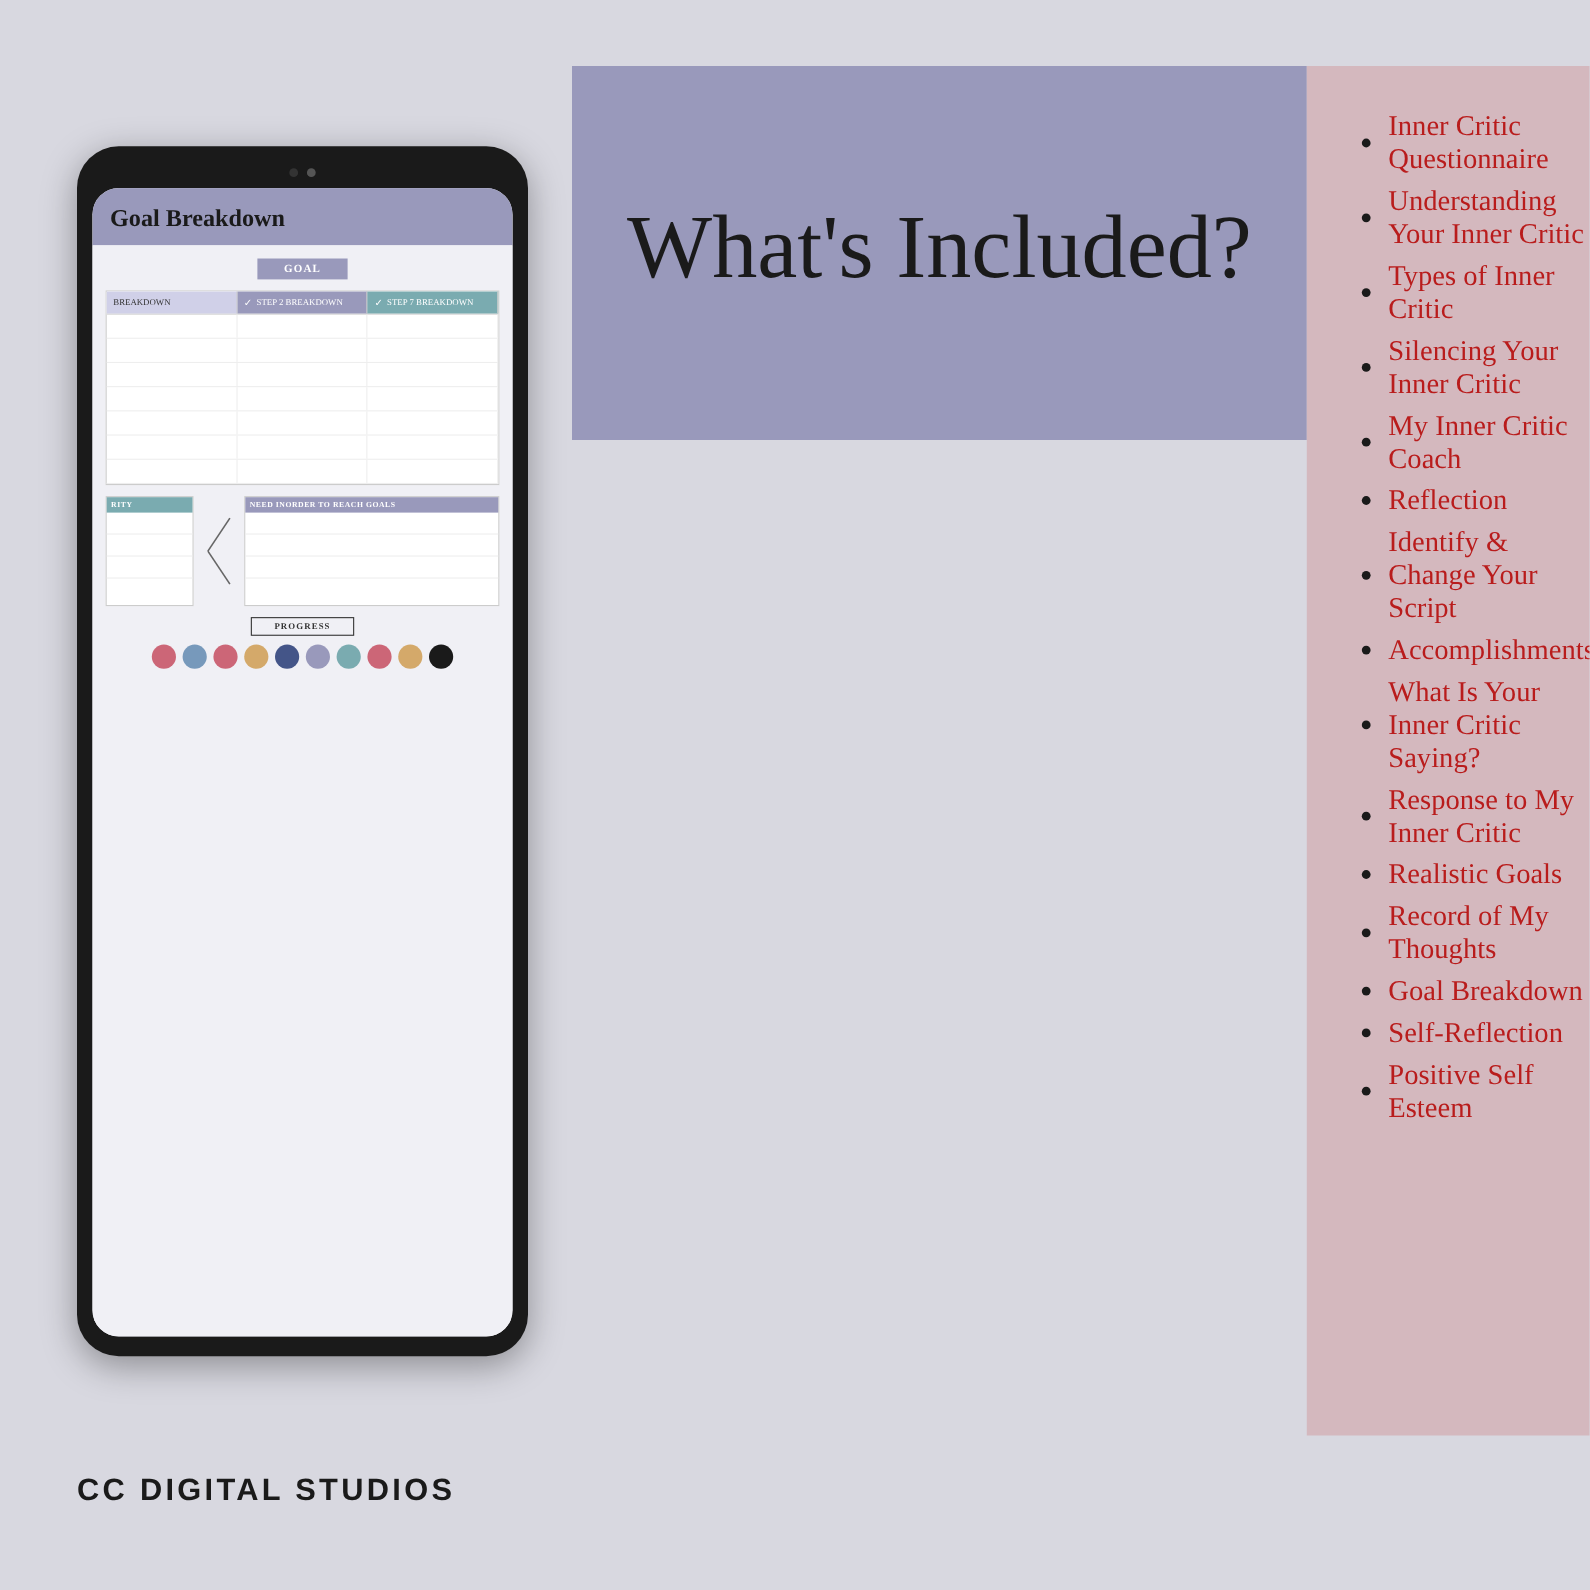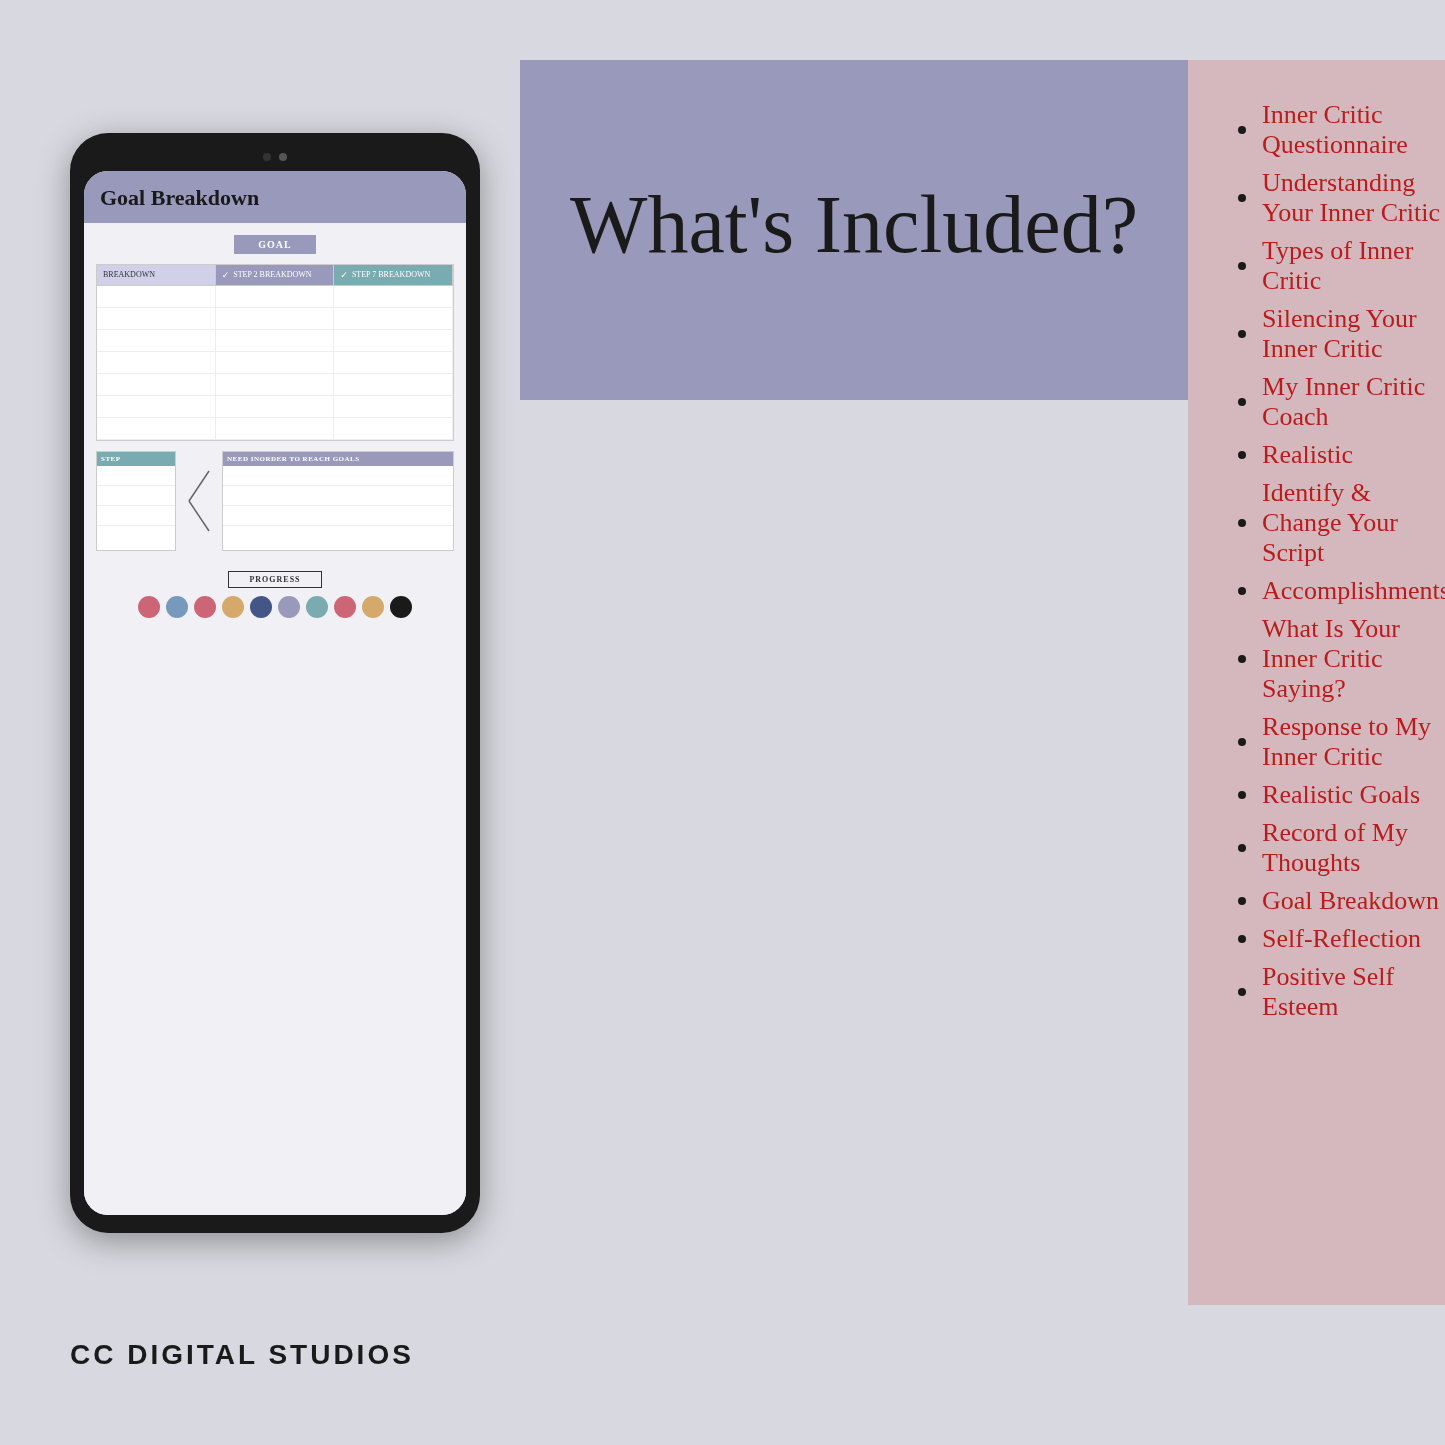--- a/index.html
+++ b/index.html
@@ -160,21 +160,21 @@
       border-bottom: 1px solid #eee;
       height: 22px;
     }
 
     .step-cell {
       flex: 1;
       border-right: 1px solid #eee;
     }
 
     .progress-section {
-      margin-top: 10px;
+      margin-top: 0;
     }
 
     .progress-label-row {
       display: flex;
       justify-content: center;
       margin-bottom: 8px;
     }
 
     .progress-label {
       border: 1px solid #333;
@@ -342,21 +342,21 @@
                 <div class="step-row">
                     <div class="step-cell"></div>
                     <div class="step-cell"></div>
                     <div class="step-cell"></div>
                   </div>
               </div>
             </div>
 
             <div style="display:flex; gap:8px; align-items:stretch;">
               <div style="width:80px; background:#fff; border:1px solid #ccc; display:flex; flex-direction:column;">
-                <div style="background:#7aabb0; color:#fff; font-size:7px; font-weight:700; padding:3px 4px; letter-spacing:0.5px;">STEP</div>
+                <div style="background:#7aabb0; color:#fff; font-size:7px; font-weight:700; padding:3px 4px; letter-spacing:0.5px;">RITY</div>
                 <div style="flex:1; display:flex; flex-direction:column;">
                   <div style="height:20px; border-bottom:1px solid #eee;"></div>
                   <div style="height:20px; border-bottom:1px solid #eee;"></div>
                   <div style="height:20px; border-bottom:1px solid #eee;"></div>
                   <div style="height:20px;"></div>
                 </div>
               </div>
 
               <div style="width:30px; display:flex; align-items:center; justify-content:center;">
                 <svg width="30" height="100" viewBox="0 0 30 100">
@@ -423,21 +423,21 @@
             <li>
               <span class="bullet"></span>
               <span>Silencing Your Inner Critic</span>
             </li>
             <li>
               <span class="bullet"></span>
               <span>My Inner Critic Coach</span>
             </li>
             <li>
               <span class="bullet"></span>
-              <span>Realistic</span>
+              <span>Reflection</span>
             </li>
             <li>
               <span class="bullet"></span>
               <span>Identify &amp; Change Your Script</span>
             </li>
             <li>
               <span class="bullet"></span>
               <span>Accomplishments</span>
             </li>
             <li>

